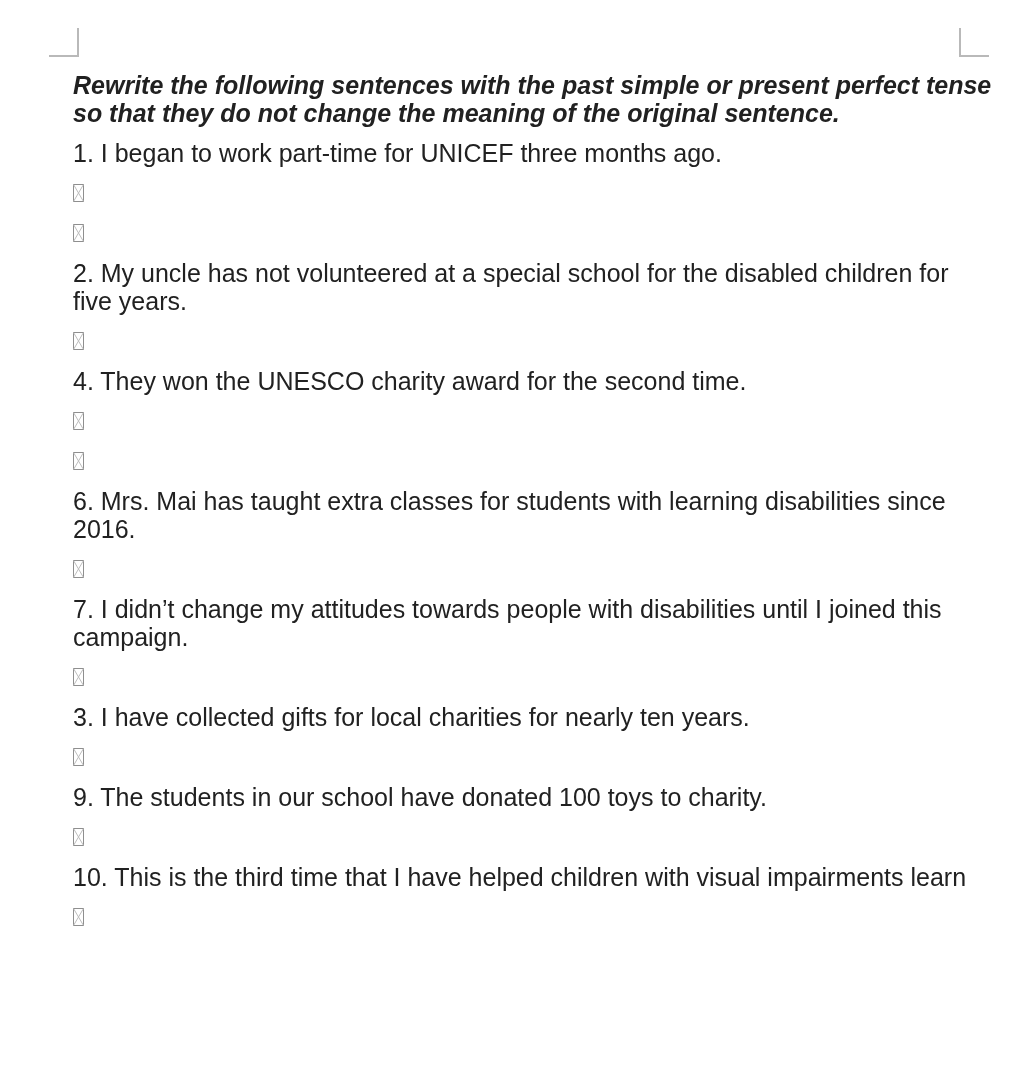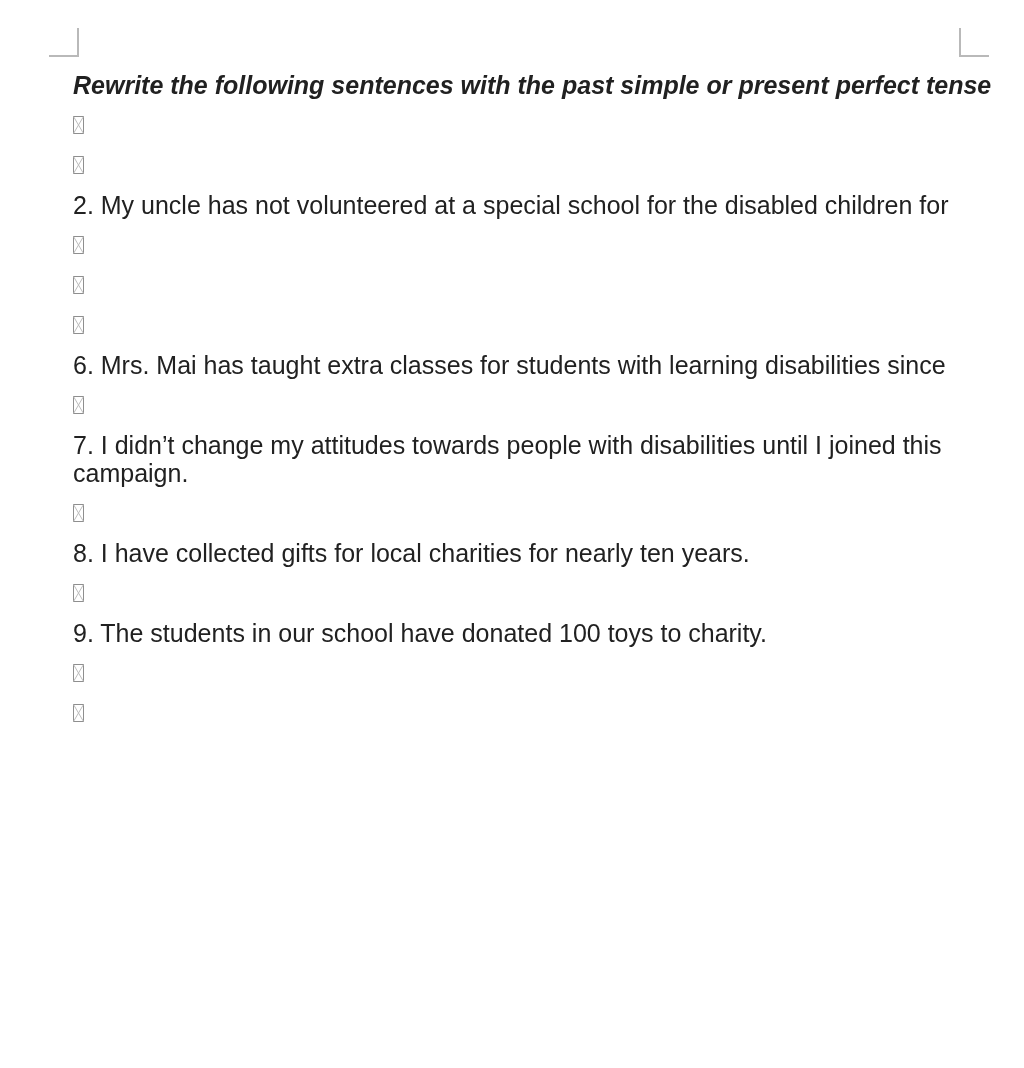--- a/index.html
+++ b/index.html
@@ -73,67 +73,76 @@
 
 <div class="page">
 
   <div class="corner-mark tl"></div>
   <div class="corner-mark tr"></div>
 
   <div class="content">
 
     <div class="heading">
       <div class="line">Rewrite the following sentences with the past simple or present perfect tense</div>
+      <div class="line">so that they do not change the meaning of the original sentence.</div>
     </div>
 
+    <div class="para">
+      <div class="line">1. I began to work part-time for UNICEF three months ago.</div>
+    </div>
     <div class="answer-line">
       <svg width="11" height="18" viewBox="0 0 11 18">
           <rect x="0.5" y="0.5" width="10" height="17" fill="none" stroke="#8f8f8f"></rect>
           <line x1="0.5" y1="0.5" x2="10.5" y2="17.5" stroke="#bdbdbd"></line>
           <line x1="10.5" y1="0.5" x2="0.5" y2="17.5" stroke="#bdbdbd"></line>
         </svg>
     </div>
 
     <div class="answer-line">
       <svg width="11" height="18" viewBox="0 0 11 18">
           <rect x="0.5" y="0.5" width="10" height="17" fill="none" stroke="#8f8f8f"></rect>
           <line x1="0.5" y1="0.5" x2="10.5" y2="17.5" stroke="#bdbdbd"></line>
           <line x1="10.5" y1="0.5" x2="0.5" y2="17.5" stroke="#bdbdbd"></line>
         </svg>
     </div>
 
     <div class="para">
       <div class="line">2. My uncle has not volunteered at a special school for the disabled children for</div>
+      <div class="line">five years.</div>
     </div>
     <div class="answer-line">
       <svg width="11" height="18" viewBox="0 0 11 18">
           <rect x="0.5" y="0.5" width="10" height="17" fill="none" stroke="#8f8f8f"></rect>
           <line x1="0.5" y1="0.5" x2="10.5" y2="17.5" stroke="#bdbdbd"></line>
           <line x1="10.5" y1="0.5" x2="0.5" y2="17.5" stroke="#bdbdbd"></line>
         </svg>
     </div>
 
+    <div class="para">
+      <div class="line">4. They won the UNESCO charity award for the second time.</div>
+    </div>
     <div class="answer-line">
       <svg width="11" height="18" viewBox="0 0 11 18">
           <rect x="0.5" y="0.5" width="10" height="17" fill="none" stroke="#8f8f8f"></rect>
           <line x1="0.5" y1="0.5" x2="10.5" y2="17.5" stroke="#bdbdbd"></line>
           <line x1="10.5" y1="0.5" x2="0.5" y2="17.5" stroke="#bdbdbd"></line>
         </svg>
     </div>
 
     <div class="answer-line">
       <svg width="11" height="18" viewBox="0 0 11 18">
           <rect x="0.5" y="0.5" width="10" height="17" fill="none" stroke="#8f8f8f"></rect>
           <line x1="0.5" y1="0.5" x2="10.5" y2="17.5" stroke="#bdbdbd"></line>
           <line x1="10.5" y1="0.5" x2="0.5" y2="17.5" stroke="#bdbdbd"></line>
         </svg>
     </div>
 
     <div class="para">
       <div class="line">6. Mrs. Mai has taught extra classes for students with learning disabilities since</div>
+      <div class="line">2016.</div>
     </div>
     <div class="answer-line">
       <svg width="11" height="18" viewBox="0 0 11 18">
           <rect x="0.5" y="0.5" width="10" height="17" fill="none" stroke="#8f8f8f"></rect>
           <line x1="0.5" y1="0.5" x2="10.5" y2="17.5" stroke="#bdbdbd"></line>
           <line x1="10.5" y1="0.5" x2="0.5" y2="17.5" stroke="#bdbdbd"></line>
         </svg>
     </div>
 
     <div class="para">
@@ -142,21 +151,21 @@
     </div>
     <div class="answer-line">
       <svg width="11" height="18" viewBox="0 0 11 18">
           <rect x="0.5" y="0.5" width="10" height="17" fill="none" stroke="#8f8f8f"></rect>
           <line x1="0.5" y1="0.5" x2="10.5" y2="17.5" stroke="#bdbdbd"></line>
           <line x1="10.5" y1="0.5" x2="0.5" y2="17.5" stroke="#bdbdbd"></line>
         </svg>
     </div>
 
     <div class="para">
-      <div class="line">8. I have collected gifts for local charities for nearly ten years.</div>
+      <div class="line">3. I have collected gifts for local charities for nearly ten years.</div>
     </div>
     <div class="answer-line">
       <svg width="11" height="18" viewBox="0 0 11 18">
           <rect x="0.5" y="0.5" width="10" height="17" fill="none" stroke="#8f8f8f"></rect>
           <line x1="0.5" y1="0.5" x2="10.5" y2="17.5" stroke="#bdbdbd"></line>
           <line x1="10.5" y1="0.5" x2="0.5" y2="17.5" stroke="#bdbdbd"></line>
         </svg>
     </div>
 
     <div class="para">
@@ -164,20 +173,21 @@
     </div>
     <div class="answer-line">
       <svg width="11" height="18" viewBox="0 0 11 18">
           <rect x="0.5" y="0.5" width="10" height="17" fill="none" stroke="#8f8f8f"></rect>
           <line x1="0.5" y1="0.5" x2="10.5" y2="17.5" stroke="#bdbdbd"></line>
           <line x1="10.5" y1="0.5" x2="0.5" y2="17.5" stroke="#bdbdbd"></line>
         </svg>
     </div>
 
     <div class="para">
+      <div class="line">10. This is the third time that I have helped children with visual impairments learn</div>
     </div>
     <div class="answer-line">
       <svg width="11" height="18" viewBox="0 0 11 18">
           <rect x="0.5" y="0.5" width="10" height="17" fill="none" stroke="#8f8f8f"></rect>
           <line x1="0.5" y1="0.5" x2="10.5" y2="17.5" stroke="#bdbdbd"></line>
           <line x1="10.5" y1="0.5" x2="0.5" y2="17.5" stroke="#bdbdbd"></line>
         </svg>
     </div>
 
   </div>

